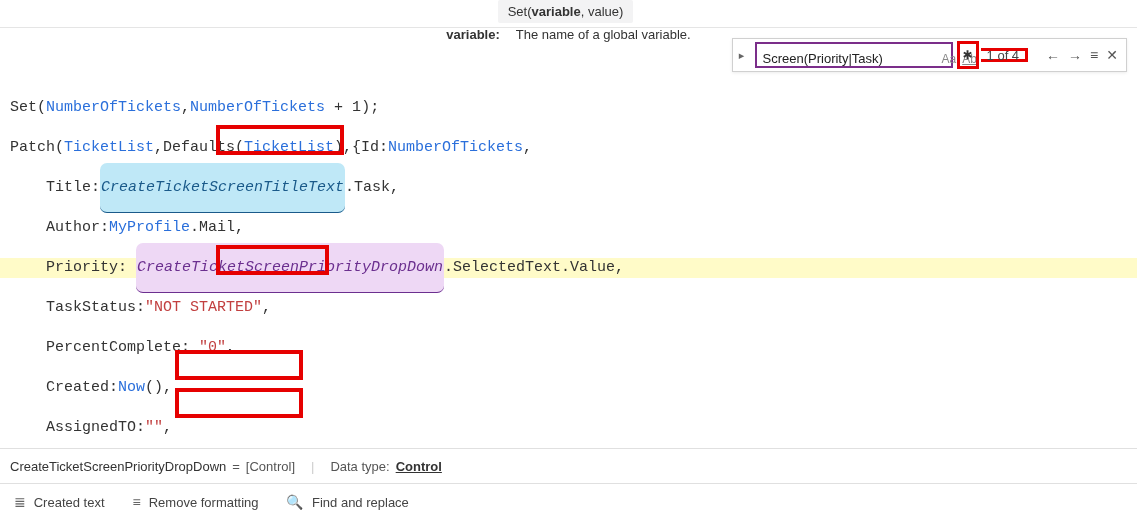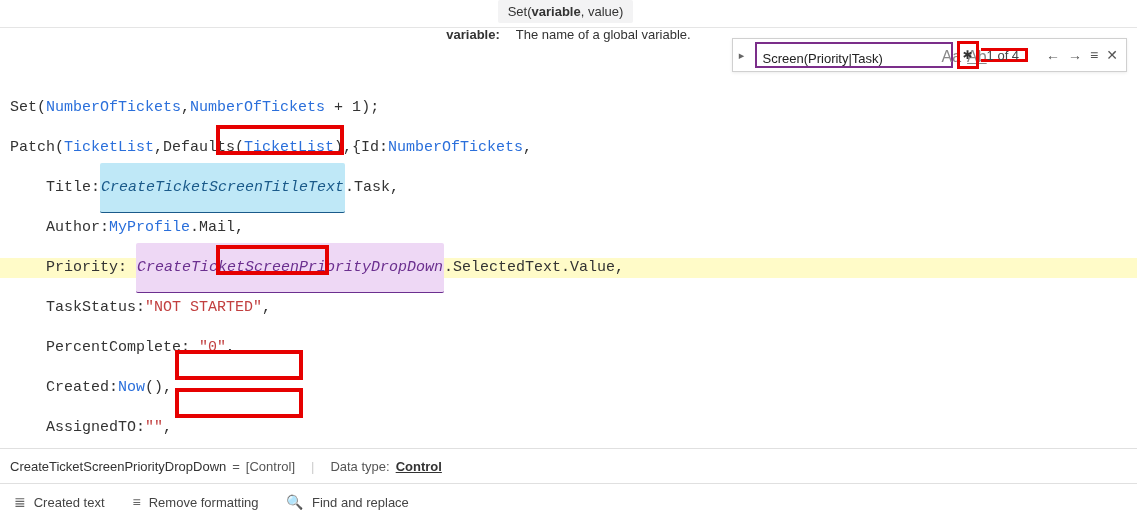--- a/index.html
+++ b/index.html
@@ -65,21 +65,21 @@
     width: 198px;
   }
   .find-input {
     border: none;
     outline: none;
     font-size: 13px;
     flex: 1;
     color: #222;
   }
   .find-mini-icon {
-    font-size: 16px;
+    font-size: 12px;
     color: #888;
     padding: 0 3px;
     cursor: pointer;
   }
   .find-mini-icon.u { text-decoration: underline; }
   .find-regex-box {
     border: 3px solid #e60000;
     padding: 0 3px;
     height: 28px;
     display: flex;
@@ -127,21 +127,21 @@
     margin-right: -10px;
     padding-right: 10px;
   }
   .c-fn { color: #2a6fdb; }
   .c-plain { color: #333; }
   .c-quote { color: #c24040; }
   .c-key { color: #333; }
 
   .tok-italic {
     font-style: italic;
-    border-radius: 2px;
+    border-radius: 7px;
     padding: 16px 1px;
   }
   .tok-title { background: #bfe8f7; color: #1a5a8a; border-bottom: 1px solid #1a5a8a; }
   .tok-prio  { background: #eed8f5; color: #6b2f8f; border-bottom: 1px solid #6b2f8f; }
 
   .redbox {
     position: absolute;
     border: 4px solid #e60000;
     pointer-events: none;
   }

